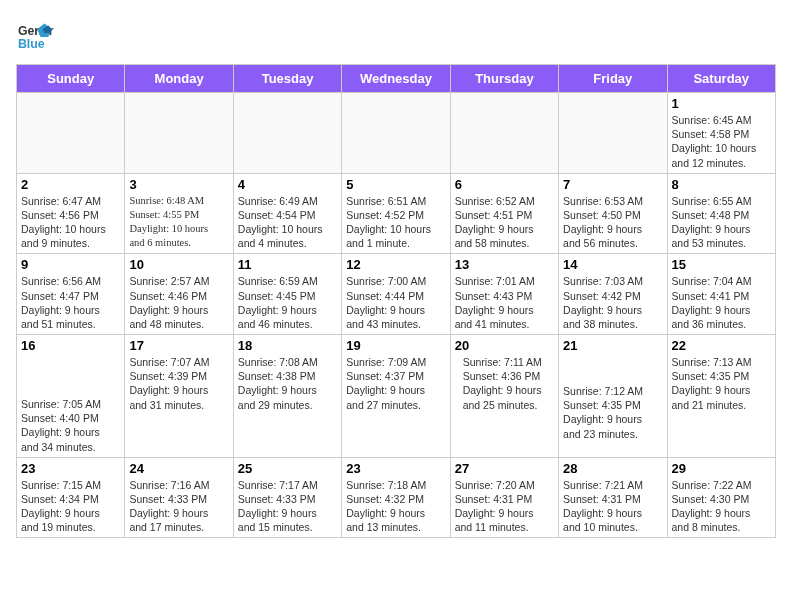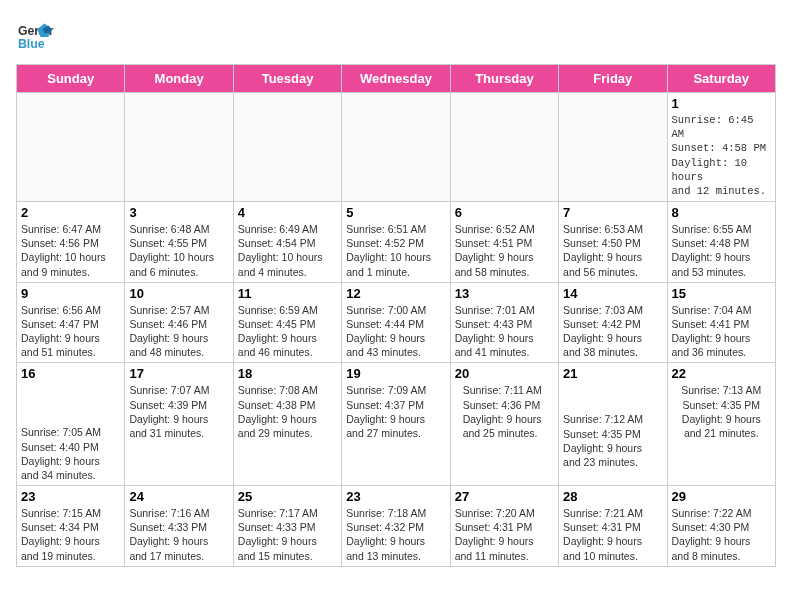--- a/index.html
+++ b/index.html
@@ -36,21 +36,21 @@
     .calendar-subtitle {
       font-size: 15px;
       color: #555;
     }
     table {
       width: 100%;
       border-collapse: collapse;
       font-size: 11px;
     }
     .day-header {
-      background: #ec4899;
+      background: #8b5cf6;
       color: #fff;
       text-align: center;
       padding: 6px 2px;
       font-size: 13px;
       font-weight: bold;
       border: 1px solid #ccc;
     }
     td {
       border: 1px solid #ccc;
       vertical-align: top;
@@ -110,37 +110,37 @@
   <tbody id="calendar-body">
       <tr>
         <td class="empty-cell"></td>
         <td class="empty-cell"></td>
         <td class="empty-cell"></td>
         <td class="empty-cell"></td>
         <td class="empty-cell"></td>
         <td class="empty-cell"></td>
         <td>
           <span class="day-num">1</span>
-          <div class="day-info" style="white-space: pre-line; font-family: Liberation Mono, monospace;">Sunrise: 6:45 AM
+          <div class="day-info" style="white-space: pre-line;">Sunrise: 6:45 AM
 Sunset: 4:58 PM
 Daylight: 10 hours
 and 12 minutes.</div>
         </td>
       </tr>
       <tr>
         <td>
           <span class="day-num">2</span>
           <div class="day-info" style="white-space: pre-line;">Sunrise: 6:47 AM
 Sunset: 4:56 PM
 Daylight: 10 hours
 and 9 minutes.</div>
         </td>
         <td>
           <span class="day-num">3</span>
-          <div class="day-info" style="white-space: pre-line;">Sunrise: 6:48 AM
+          <div class="day-info" style="white-space: pre-line; font-family: Liberation Serif, serif;">Sunrise: 6:48 AM
 Sunset: 4:55 PM
 Daylight: 10 hours
 and 6 minutes.</div>
         </td>
         <td>
           <span class="day-num">4</span>
           <div class="day-info" style="white-space: pre-line;">Sunrise: 6:49 AM
 Sunset: 4:54 PM
 Daylight: 10 hours
 and 4 minutes.</div>
@@ -263,21 +263,21 @@
         </td>
         <td>
           <span class="day-num">21</span>
           <div class="day-info" style="white-space: pre-line; margin-top: 31px;">Sunrise: 7:12 AM
 Sunset: 4:35 PM
 Daylight: 9 hours
 and 23 minutes.</div>
         </td>
         <td>
           <span class="day-num">22</span>
-          <div class="day-info" style="white-space: pre-line; text-align: center;">Sunrise: 7:13 AM
+          <div class="day-info" style="white-space: pre-line;">Sunrise: 7:13 AM
 Sunset: 4:35 PM
 Daylight: 9 hours
 and 21 minutes.</div>
         </td>
       </tr>
       <tr>
         <td>
           <span class="day-num">23</span>
           <div class="day-info" style="white-space: pre-line;">Sunrise: 7:15 AM
 Sunset: 4:34 PM

